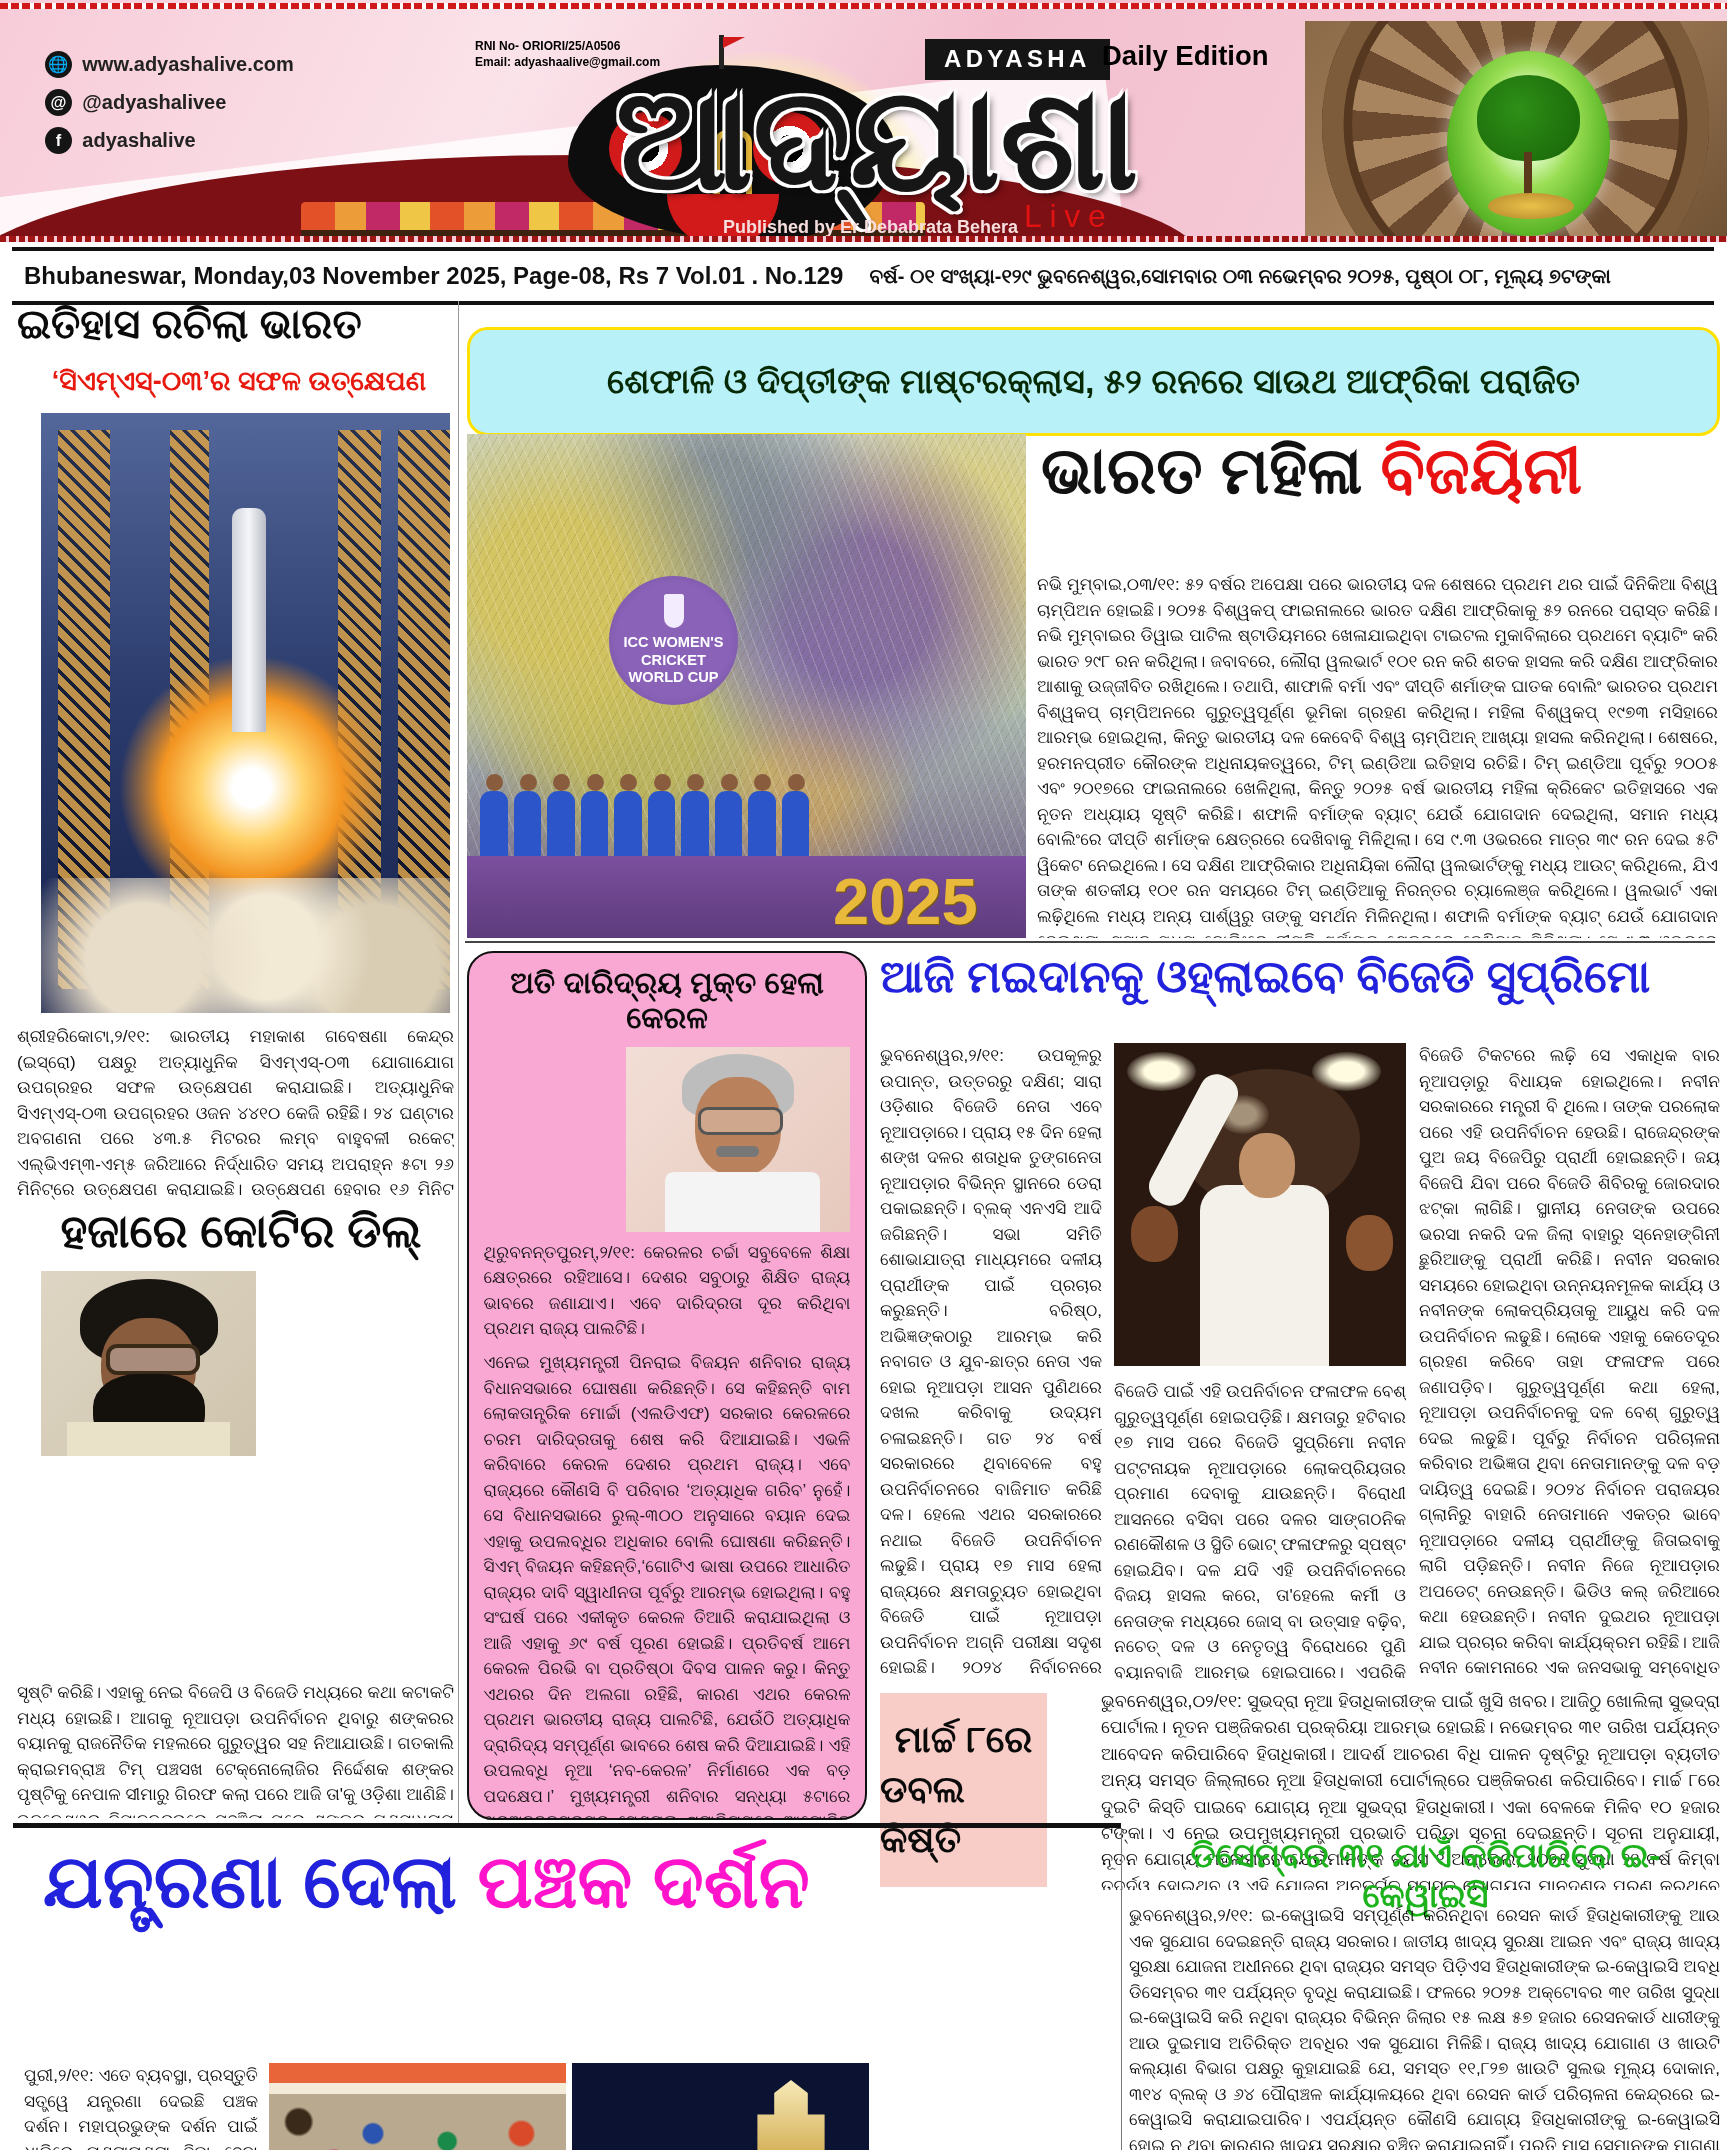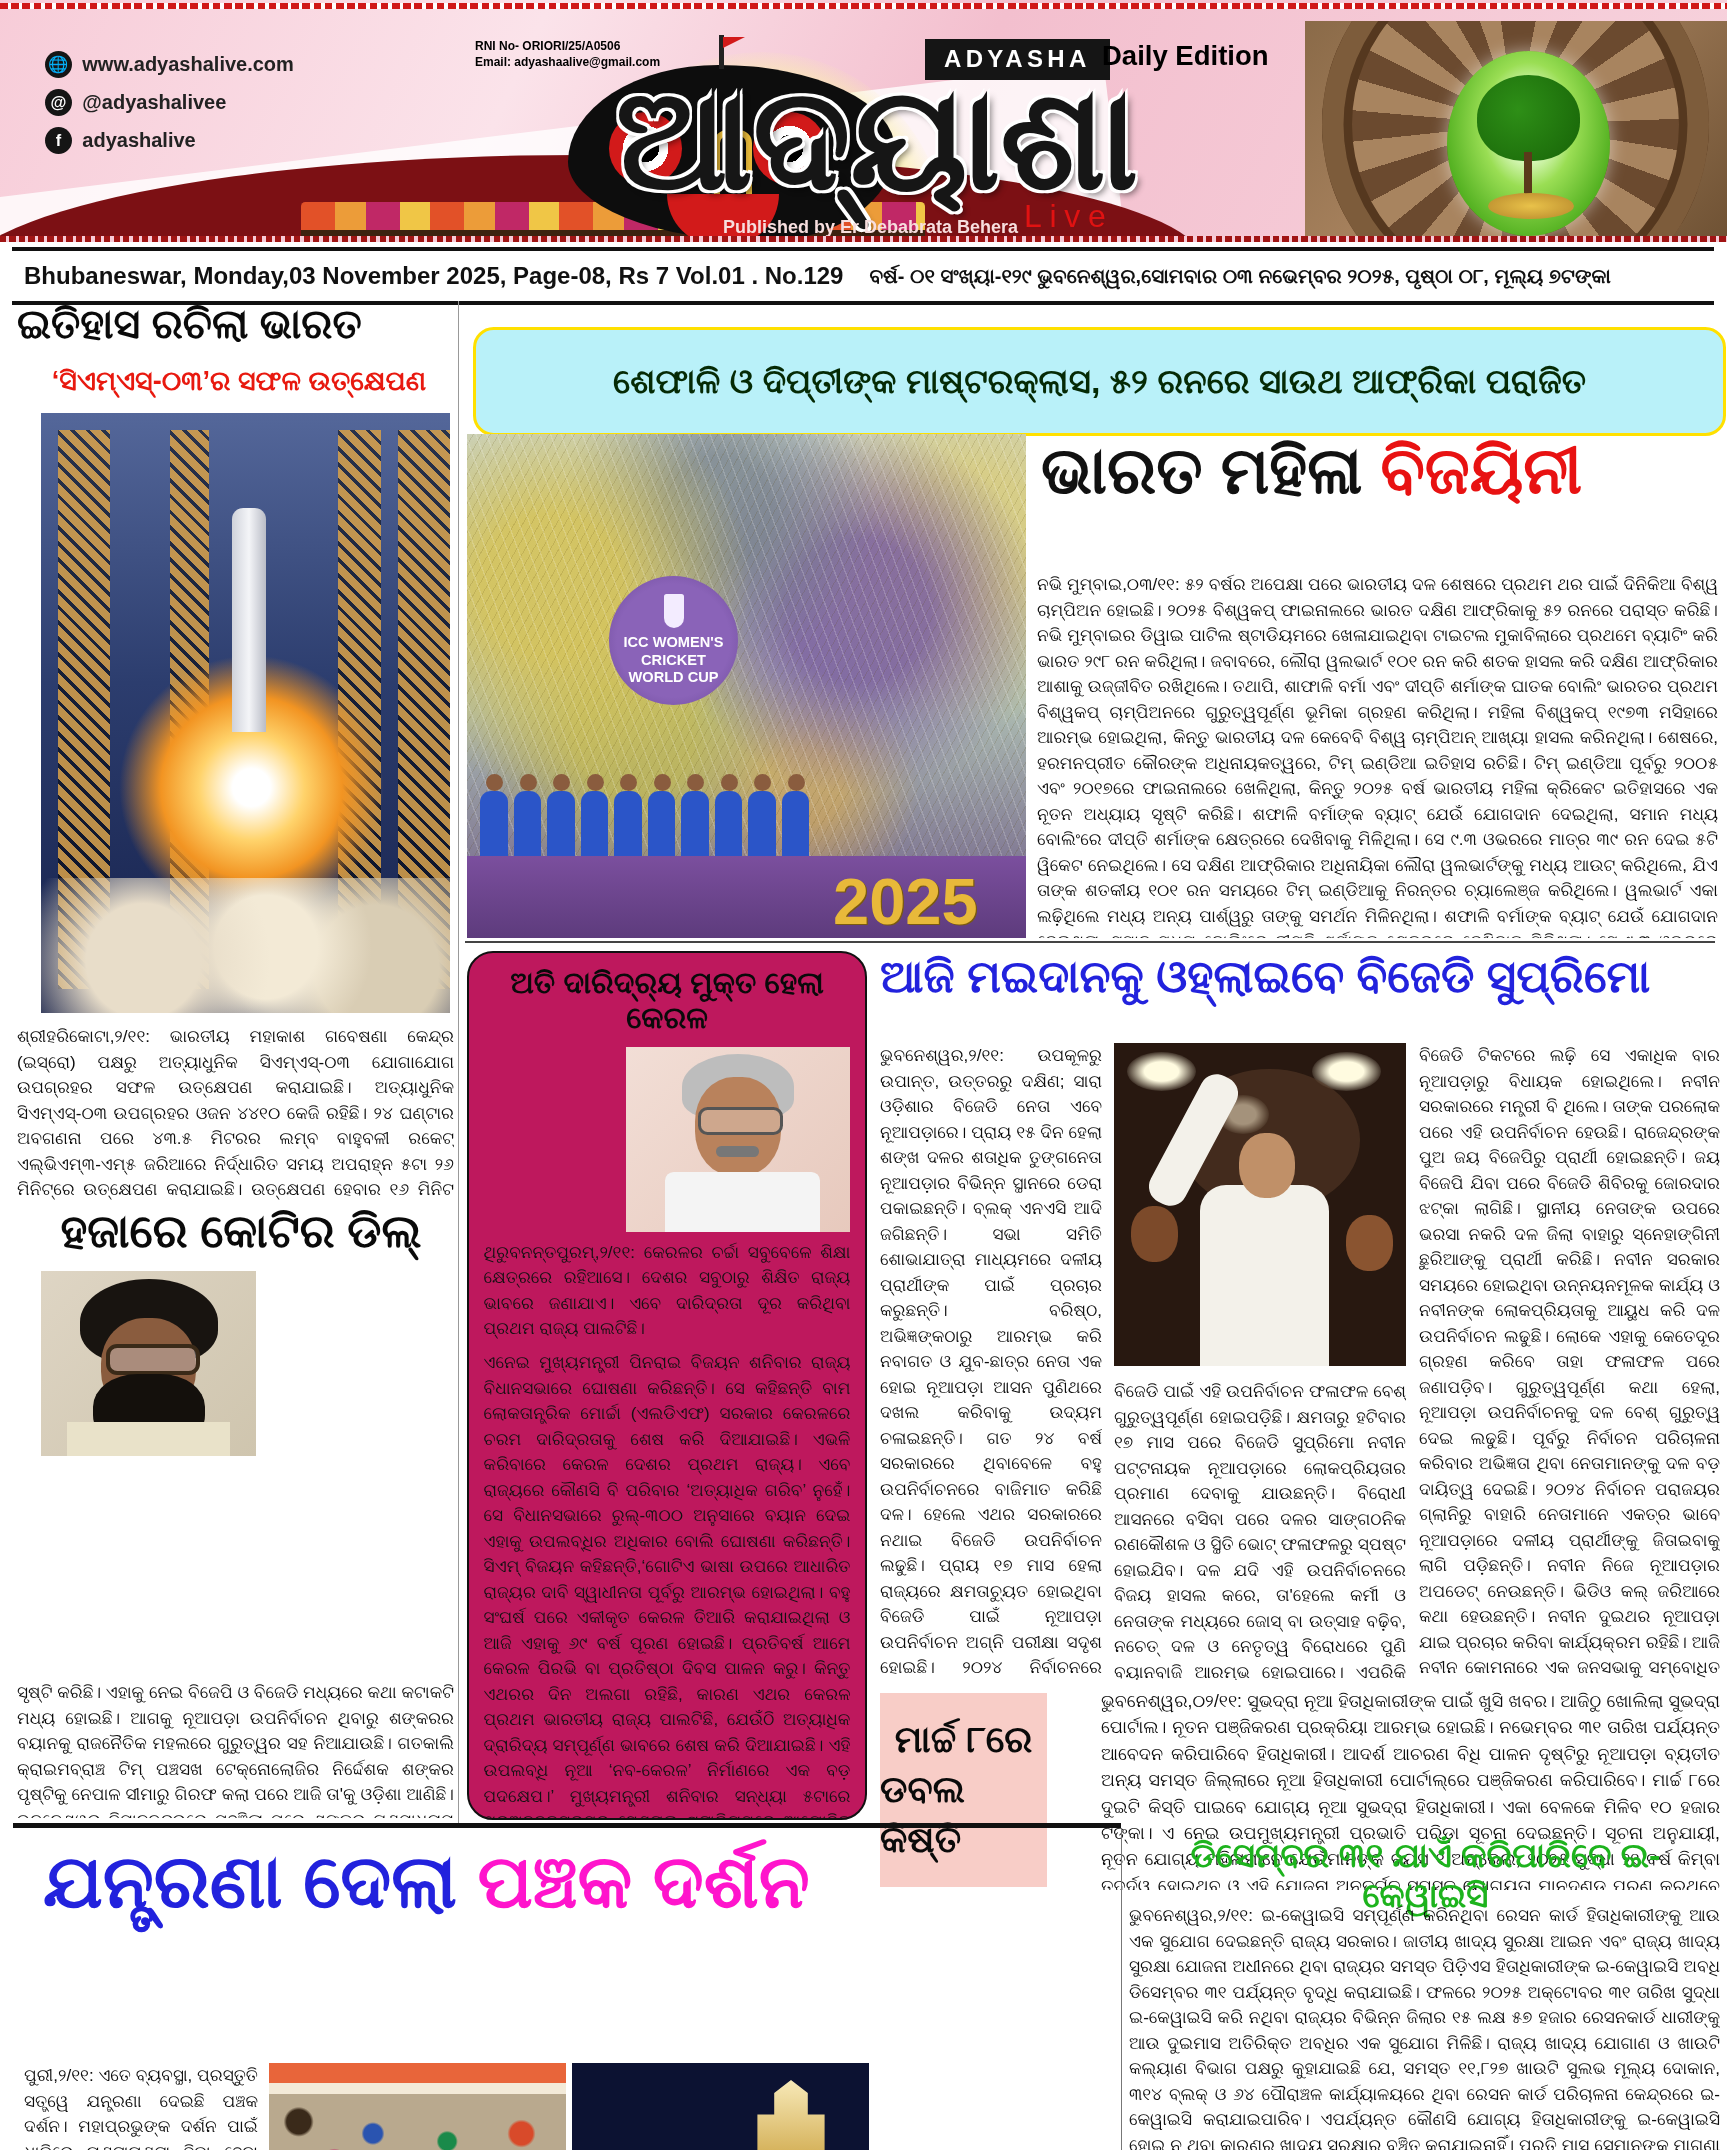--- a/index.html
+++ b/index.html
@@ -93,21 +93,21 @@
   .ph-man{position:absolute;left:41px;top:1271px;width:215px;height:185px;background:linear-gradient(135deg,#ded5c4,#cfc5ae);overflow:hidden;}
   .man-hair{position:absolute;left:39px;top:7.7px;width:138px;height:86px;border-radius:50% 50% 40% 40%;background:#181410;}
   .man-face{position:absolute;left:60px;top:47px;width:95px;height:99px;border-radius:46%;background:#8a5c3e;}
   .man-glass{position:absolute;left:65px;top:73px;width:86px;height:23px;border:4.3px solid #3a2a18;border-radius:11.2px;background:rgba(230,230,240,.35);}
   .man-beard{position:absolute;left:52px;top:103px;width:112px;height:82px;border-radius:40% 40% 50% 50%;background:#14100c;}
   .man-shirt{position:absolute;left:26px;top:151px;width:163px;height:39px;background:#e9e2c9;}
   .dealbody-side{position:absolute;left:269px;top:1271px;width:185px;height:404px;overflow:hidden;}
   .dealbody-full{position:absolute;left:17px;top:1680px;width:437px;height:138px;overflow:hidden;}
   
   .banner{position:absolute;left:467px;top:327px;width:1247px;height:103px;background:#b9f1f9;
-       border:3.4px solid #ffe000;border-radius:20.6px;display:flex;align-items:center;justify-content:center;margin-left:6px;}
+       border:3.4px solid #ffe000;border-radius:20.6px;display:flex;align-items:center;justify-content:center;}
   .banner span{font-size:34px;font-weight:900;color:#062;color:#052a05;}
   .ph-celeb{position:absolute;left:467px;top:434px;width:559px;height:504px;overflow:hidden;
        background:linear-gradient(180deg,#c9d4cd 0%,#aab8b0 55%,#6d5a86 100%);}
   .smokes{position:absolute;left:0;top:0;width:100%;height:100%;
        background:radial-gradient(circle at 15% 30%,rgba(214,196,90,.9) 0 12%,rgba(214,196,90,0) 34%),
        radial-gradient(circle at 45% 15%,rgba(120,130,140,.8) 0 10%,rgba(120,130,140,0) 30%),
        radial-gradient(circle at 70% 35%,rgba(123,95,160,.85) 0 14%,rgba(123,95,160,0) 36%),
        radial-gradient(circle at 90% 20%,rgba(220,205,120,.8) 0 10%,rgba(220,205,120,0) 30%),
        radial-gradient(circle at 30% 60%,rgba(196,186,80,.8) 0 12%,rgba(196,186,80,0) 32%),
        radial-gradient(circle at 60% 70%,rgba(240,180,60,.5) 0 8%,rgba(240,180,60,0) 24%);}
@@ -122,21 +122,21 @@
   .stage{position:absolute;left:0;top:422px;width:100%;height:83px;background:linear-gradient(180deg,#7b4f9e,#5d3b7c);}
   .team{position:absolute;left:13px;top:327px;width:430px;height:112px;display:flex;align-items:flex-end;}
   .player{width:27.5px;height:82px;background:#2b55c8;border-radius:11.2px 11.2px 3.4px 3.4px;margin-right:6px;position:relative;}
   .player:before{content:"";position:absolute;left:6px;top:-17px;width:17px;height:17px;border-radius:50%;background:#8a5c3e;}
   .yr2025{position:absolute;left:366px;top:430px;font-size:65px;font-weight:900;color:#e8b93a;
        text-shadow:1.3px 1.3px 0 #7a5a10;}
   .h-cricket{position:absolute;left:1041px;top:437px;width:680px;font-size:65px;font-weight:900;line-height:1.05;}
   .h-cricket .rd{color:#e81212;}
   .cricketbody{position:absolute;left:1037px;top:572px;width:681px;height:366px;overflow:hidden;}
   
-  .kbox{position:absolute;left:467px;top:951px;width:400px;height:869px;background:#be185d;
+  .kbox{position:absolute;left:467px;top:951px;width:400px;height:869px;background:#f9a8d4;
        border:2.6px solid #111;border-radius:26px;overflow:hidden;padding:13px 14.6px;box-sizing:border-box;}
   .kbox h2{margin:0 0 11.2px 0;font-size:30px;font-weight:900;text-align:center;color:#0a0a0a;}
   .ph-vijayan{float:right;width:224px;height:185px;margin:0 0 7.7px 10.3px;position:relative;
        background:linear-gradient(135deg,#f2ded6,#e7c9bd);overflow:hidden;}
   .vj-hair{position:absolute;left:56px;top:6.9px;width:112px;height:65px;border-radius:50% 50% 30% 30%;background:#bdbdbd;}
   .vj-face{position:absolute;left:69px;top:30px;width:86px;height:99px;border-radius:45%;background:#b9825c;}
   .vj-glass{position:absolute;left:72px;top:60px;width:79px;height:21.5px;border:3.4px solid #555;border-radius:9.5px;background:rgba(255,255,255,.3);}
   .vj-mou{position:absolute;left:90px;top:99px;width:43px;height:11.2px;border-radius:5.2px;background:#777;}
   .vj-shirt{position:absolute;left:39px;top:125px;width:155px;height:60px;background:#f4f4f4;border-radius:8.6px 8.6px 0 0;}
   .kbody{font-size:17px;line-height:1.5;text-align:justify;}

